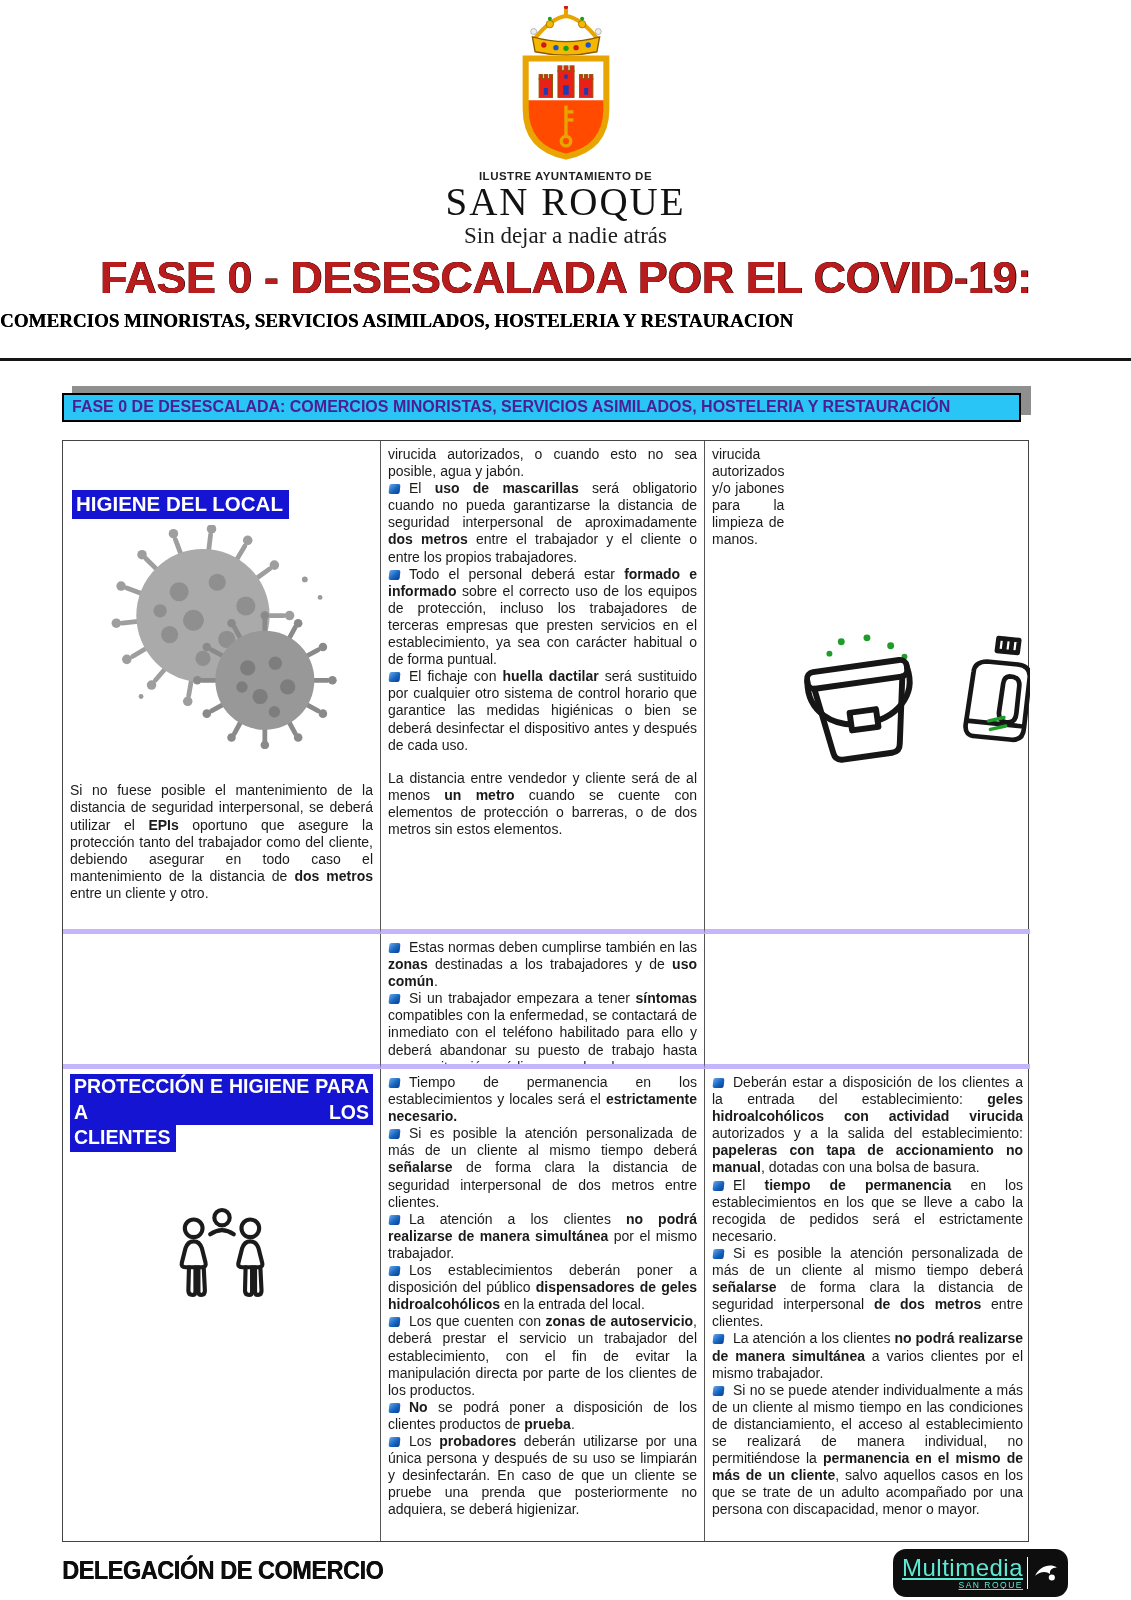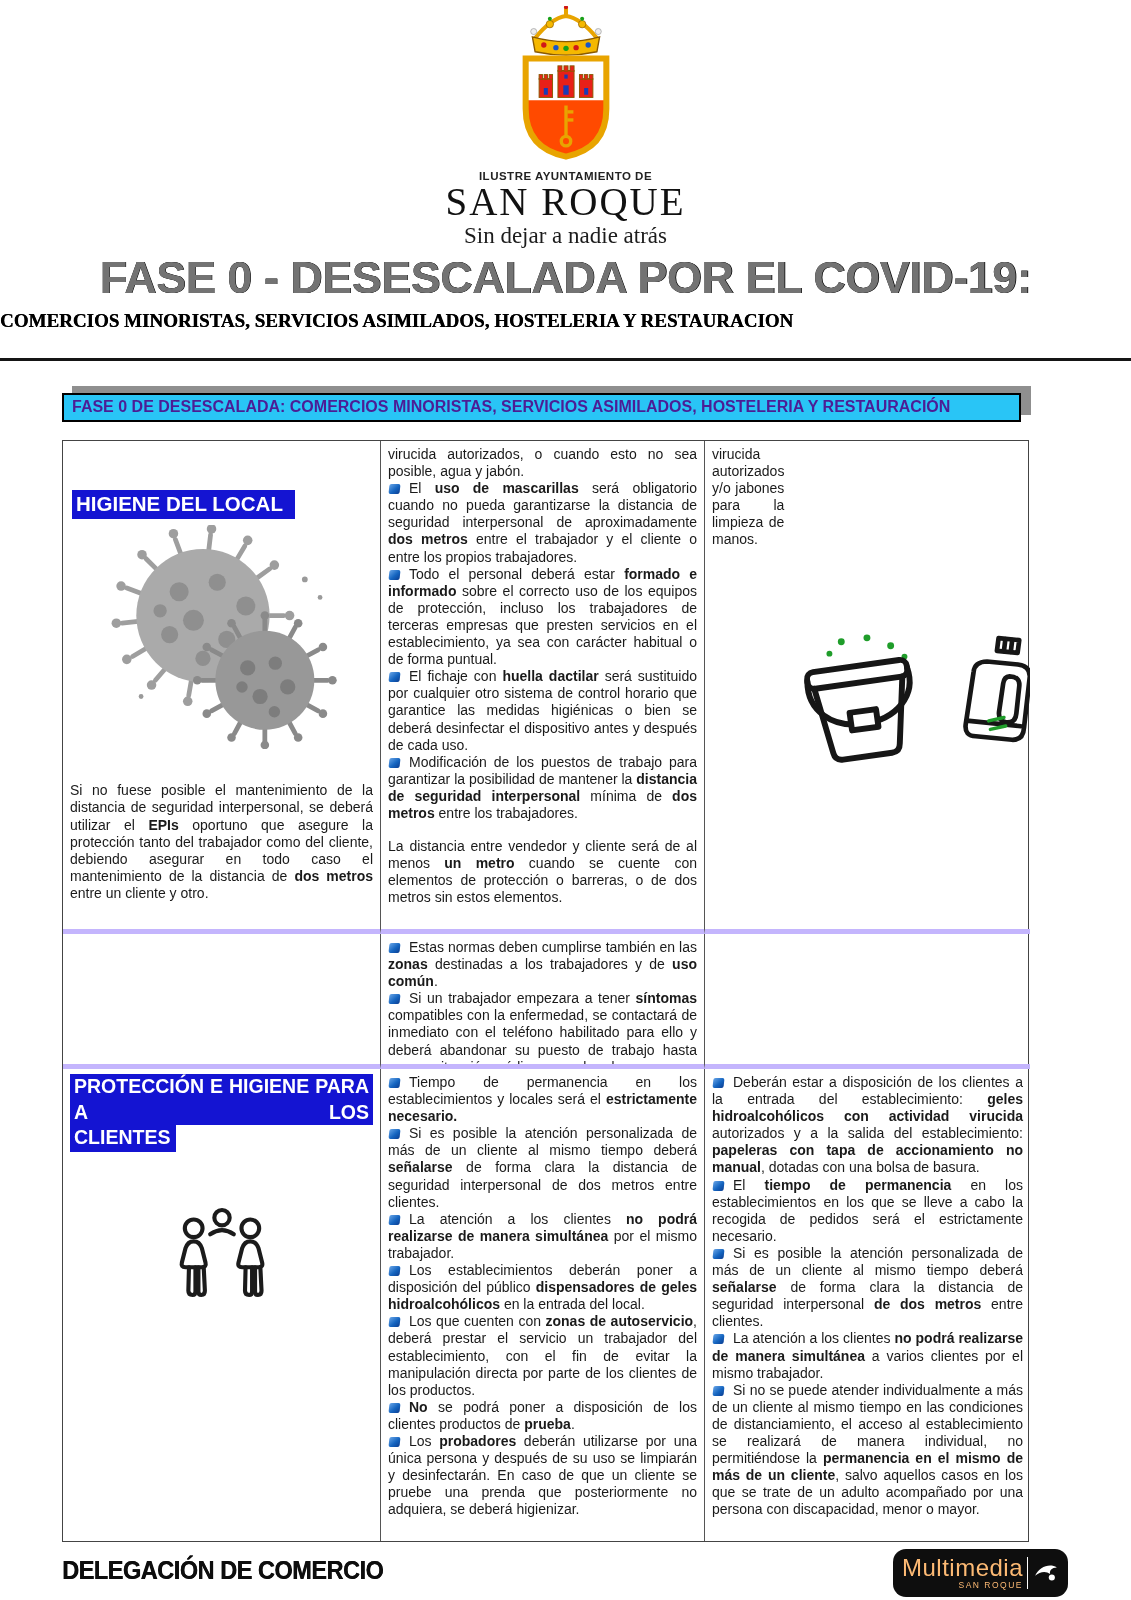--- a/index.html
+++ b/index.html
@@ -7,21 +7,21 @@
   .page { position:relative; width:1131px; height:1600px; background:#fff; overflow:hidden; color:#1a1a1a; }
 
   
   .crest-wrap { position:absolute; top:6px; left:0; right:0; text-align:center; }
   .crest-org { font-size:11.5px; font-weight:bold; letter-spacing:.5px; color:#222; margin-top:2px; }
   .crest-name { font-family:"Liberation Serif", serif; font-size:39px; letter-spacing:2px; color:#111; line-height:1.05; }
   .crest-tag { font-family:"Liberation Serif", serif; font-size:23px; color:#1c1c1c; }
 
   
   .main-title { position:absolute; top:252px; left:0; right:0; text-align:center;
-    font-size:45px; font-weight:bold; letter-spacing:-.5px; color:#737373;
+    font-size:45px; font-weight:bold; letter-spacing:-.5px; color:#b91c1c;
     text-shadow:.6px 0 0 #000, 0 .4px 0 #000; }
   .main-sub { position:absolute; top:310px; left:0; right:0; 
     font-size:19px; font-weight:bold; color:#000; text-shadow:.3px 0 0 #000;font-family:Liberation Serif, serif; }
   .rule { position:absolute; top:358px; left:0; width:1131px; height:0; border-top:3px solid #151515; }
 
   
   .banner { position:absolute; top:393px; left:62px; width:959px; }
   .banner-shadow { position:absolute; left:10px; top:-7px; width:100%; height:100%; background:#8f8f8f; }
   .banner-bar { position:relative; background:#29C5F6; border:2px solid #000; padding:3px 8px 4px 8px;
     font-size:16px; font-weight:bold; color:#4c1d95; white-space:nowrap; overflow:hidden; }
@@ -36,21 +36,21 @@
   .cell.last-row { border-bottom:none; }
   .para { text-align:justify; margin:0; }
   .para.gap { margin-top:16px; }
   .para b { font-weight:bold; }
   .bullet { display:inline-block; width:11px; height:10px; margin:0 9px 0 1px; border-radius:2px;
     background:linear-gradient(135deg,#6aa6e8 0%,#1565c0 55%,#0b3d91 100%);
     transform:skewX(-6deg); vertical-align:-1px; }
 
   .cell-r1c1 { display:flex; flex-direction:column; }
   .head-blue { display:inline-block; background:#1414d2; color:#fff; font-weight:bold;
-    font-size:20.5px; line-height:1.25; padding:1px 12px 2px 4px; }
+    font-size:20.5px; line-height:1.25; padding:1px 6px 2px 4px; }
   .r1c1-head { margin:44px 0 0 2px; align-self:flex-start; }
   .virus-box { align-self:center; margin-top:6px; }
   .r1c1-text { margin-top:auto; padding-bottom:22px; }
 
   .r1c3-icons { display:flex; flex-direction:row; align-items:center; }
   .bucket-box { margin-top:42px; }
   .jug-box { margin-top:28px; margin-left:10px; }
 
   .cell-r3c1 .heading-justify { text-align:left; }
   .head-line1 { display:block; background:#1414d2; color:#fff; font-weight:bold; font-size:19.5px;
@@ -58,21 +58,21 @@
   .head-line2 { display:inline-block; background:#1414d2; color:#fff; font-weight:bold; font-size:19.5px;
     line-height:1.32; padding:0 6px 1px 4px; }
   .people-box { text-align:center; margin-top:50px; }
 
   
   .footer-left { position:absolute; top:1556px; left:62px; font-size:25px; font-weight:bold;
     letter-spacing:-.5px; color:#0d0d0d; transform:scaleX(.94); transform-origin:left;
     text-shadow:.4px 0 0 #0d0d0d; }
   .mlogo { position:absolute; top:1549px; left:893px; width:175px; height:48px; background:#0e0e0e;
     border-radius:13px; display:flex; align-items:center; justify-content:flex-end; padding:0 9px; }
-  .mlogo-text { text-align:right; color:#fdba74; line-height:1; }
+  .mlogo-text { text-align:right; color:#5eead4; line-height:1;text-decoration:underline; }
   .mlogo-title { font-size:24px; font-weight:normal; letter-spacing:.5px; }
   .mlogo-sub { font-size:8.5px; letter-spacing:1.5px; margin-top:1px; }
   .mlogo-divider { width:2px; height:32px; background:#fff; margin:0 6px 0 4px; }
 </style>
 </head>
 <body>
 
 <div class="page">
 
   <div class="crest-wrap">
@@ -239,21 +239,20 @@
       <div class="r1c1-text">
           <p class="para"><span>Si no fuese posible el mantenimiento de la distancia de seguridad interpersonal, se deberá utilizar el </span><b>EPIs</b><span> oportuno que asegure la protección tanto del trabajador como del cliente, debiendo asegurar en todo caso el mantenimiento de la distancia de </span><b>dos metros</b><span> entre un cliente y otro.</span></p>
         </div>
     </div>
 
     <div class="cell">
         <p class="para"><span>virucida autorizados, o cuando esto no sea posible, agua y jabón.</span></p>
         <p class="para"><span class="bullet"></span><span>El </span><b>uso de mascarillas</b><span> será obligatorio cuando no pueda garantizarse la distancia de seguridad interpersonal de aproximadamente </span><b>dos metros</b><span> entre el trabajador y el cliente o entre los propios trabajadores.</span></p>
         <p class="para"><span class="bullet"></span><span>Todo el personal deberá estar </span><b>formado e informado</b><span> sobre el correcto uso de los equipos de protección, incluso los trabajadores de terceras empresas que presten servicios en el establecimiento, ya sea con carácter habitual o de forma puntual.</span></p>
         <p class="para"><span class="bullet"></span><span>El fichaje con </span><b>huella dactilar</b><span> será sustituido por cualquier otro sistema de control horario que garantice las medidas higiénicas o bien se deberá desinfectar el dispositivo antes y después de cada uso.</span></p>
-        <p class="para"><span class="bullet"></span><span>Modificación de los puestos de trabajo para garantizar la posibilidad de mantener la </span><b>distancia de seguridad interpersonal</b><span> mínima de </span><b>dos metros</b><span> entre los trabajadores.</span></p>
         <p class="para gap"><span>La distancia entre vendedor y cliente será de al menos </span><b>un metro</b><span> cuando se cuente con elementos de protección o barreras, o de dos metros sin estos elementos.</span></p>
       </div>
 
     <div class="cell last-col r1c3-icons">
       <div style="align-self:stretch">
           <p class="para"><span>virucida autorizados y/o jabones para la limpieza de manos.</span></p>
         </div>
       <div class="bucket-box">
         <svg width="158" height="150" viewBox="0 0 160 150">
           <g fill="#1f9d2a">

